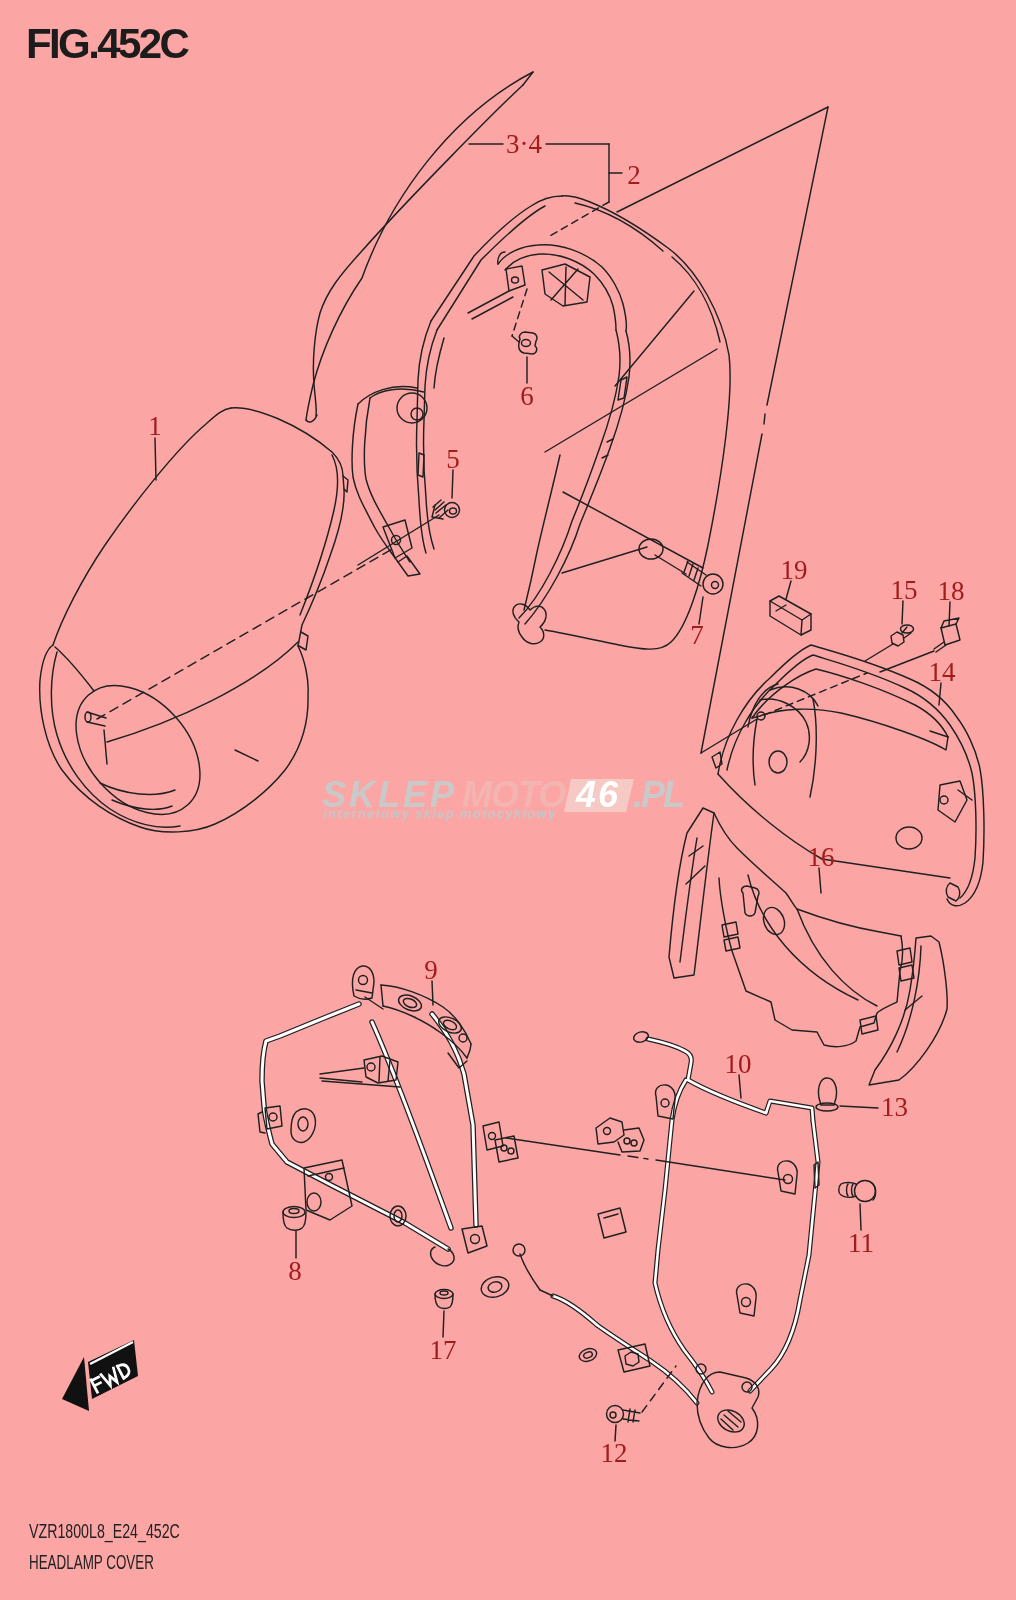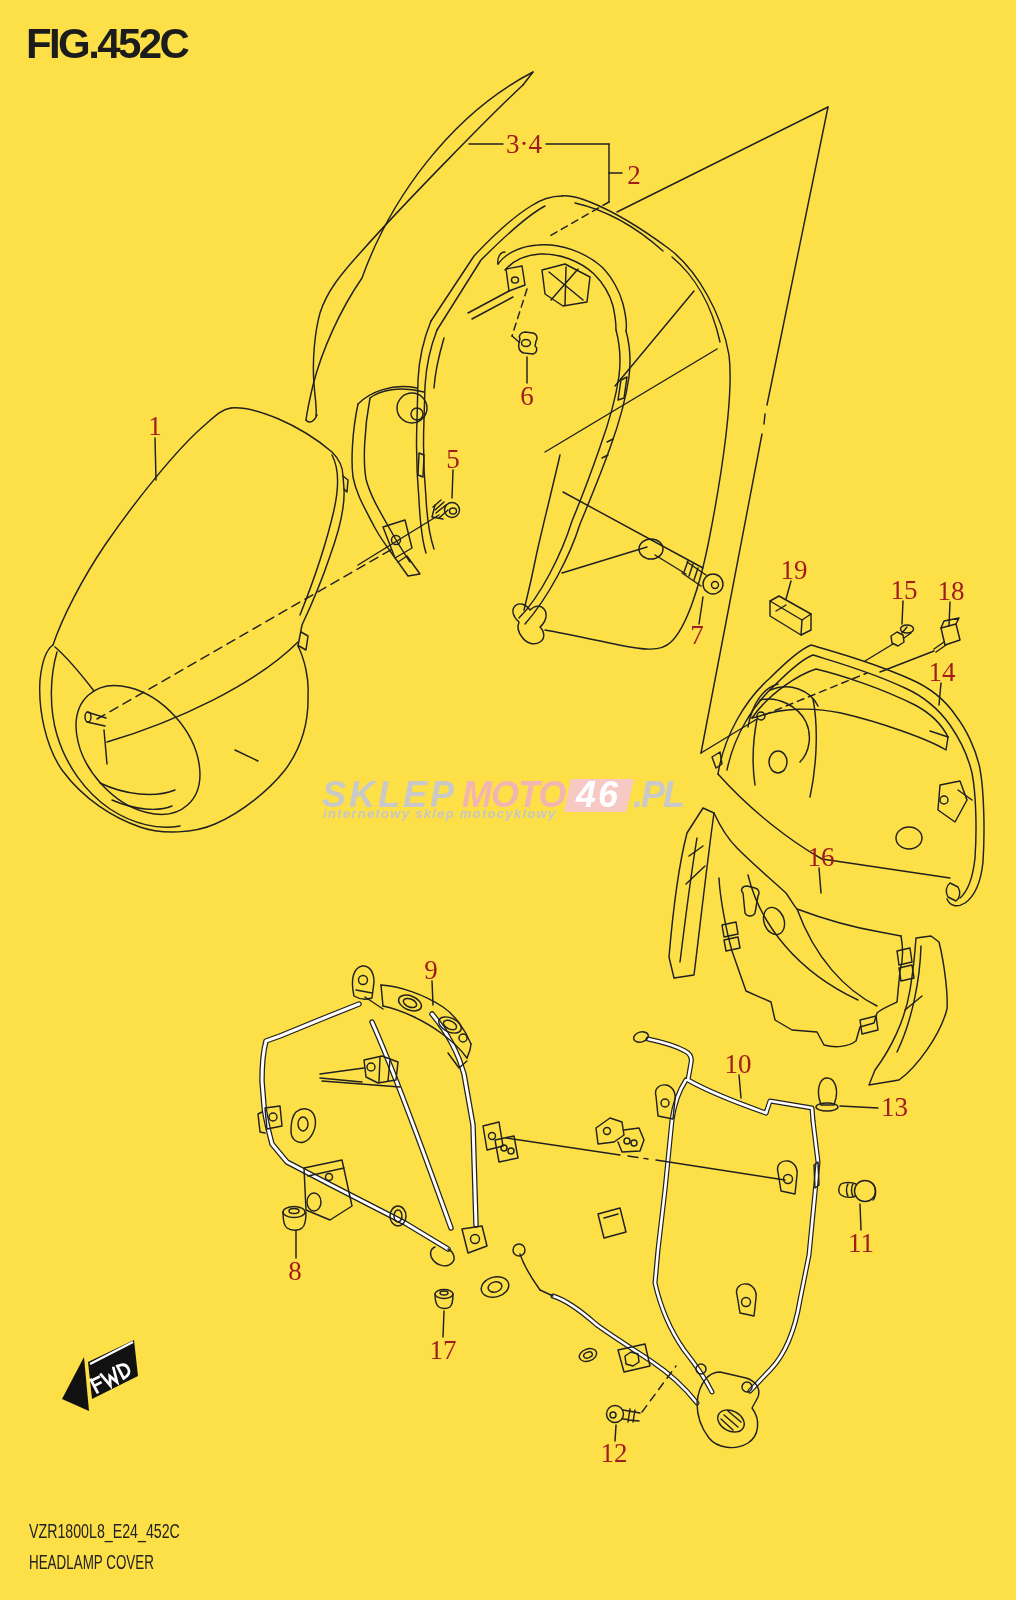--- a/index.html
+++ b/index.html
@@ -1,16 +1,16 @@
 <!DOCTYPE html>
 <html><head>
 <meta charset="utf-8">
 <style>
   html,body{margin:0;padding:0;background:#ffffff;}
-  #page{position:relative;width:1016px;height:1600px;background:#fde047;overflow:hidden;
+  #page{position:relative;width:1016px;height:1600px;background:#fca5a5;overflow:hidden;
         font-family:"Liberation Sans", sans-serif;}
   svg{position:absolute;left:0;top:0;}
   .lbl{font-family:"Liberation Serif", serif;font-size:27px;fill:#a21c1c;}
 </style>
 </head>
 <body>
 <div id="page">
 <svg width="1016" height="1600" viewBox="0 0 1016 1600">
 
   <text x="26" y="58" font-family="Liberation Sans, sans-serif" font-size="42" font-weight="bold" fill="#1c1c1c" letter-spacing="-2.6">FIG.452C</text>

